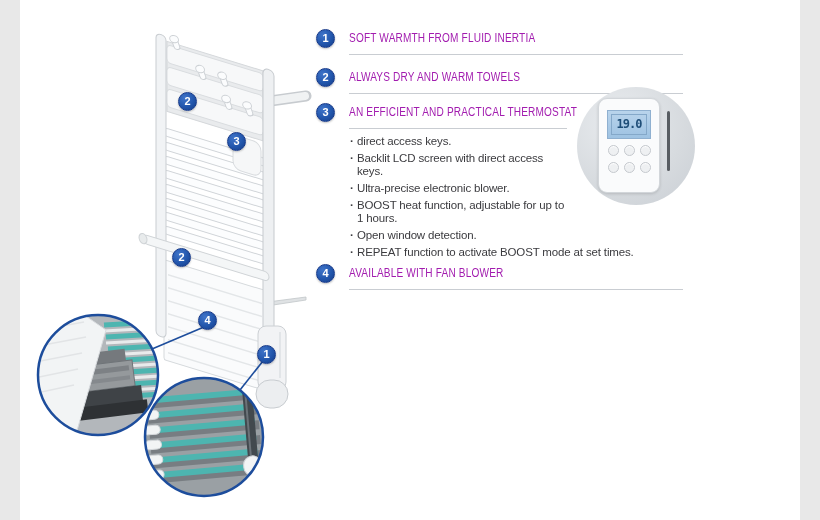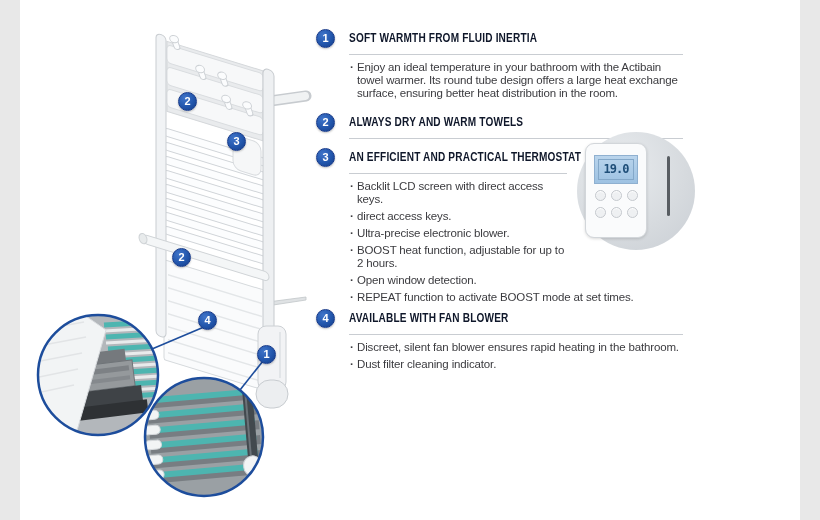--- a/index.html
+++ b/index.html
@@ -28,38 +28,38 @@
   .ib-1{left:207px;top:132px;}
   .ib-2{left:152px;top:248px;}
   .ib-3{left:178px;top:311px;}
   .ib-4{left:237px;top:345px;}
 
   
   .content{position:absolute;left:349px;top:30px;width:334px;}
   .sec{margin:0 0 14px 0;}
   .sec-head{position:relative;min-height:19px;}
   .sec-head .badge{position:absolute;left:-33px;top:-1px;}
-  h2{margin:0;padding:0;font-size:12px;line-height:17px;color:#0f172a;font-weight:bold;white-space:nowrap;}
+  h2{margin:0;padding:0;font-size:12px;line-height:17px;color:#a21caf;font-weight:normal;white-space:nowrap;}
   h2 .cond{display:inline-block;transform:scaleX(.84);transform-origin:0 50%;letter-spacing:.2px;}
   .rule{height:2px;border-bottom:1px solid #c9cdd2;margin:3px 0 6px 0;overflow:hidden;}
   ul.bullets{list-style:none;margin:0;padding:0;
     font-size:11.5px;line-height:13px;letter-spacing:-.15px;color:#3b3b3f;}
   ul.bullets li{position:relative;padding-left:8px;margin:0 0 4px 0;}
   ul.bullets li::before{content:"\00B7";position:absolute;left:1px;top:0;font-weight:bold;color:#3b3b3f;}
   .sec2{margin-bottom:10px;}
   .sec3{margin-bottom:6px;}
 
   
   .thermo{
     float:right;width:118px;height:118px;border-radius:50%;
     background:radial-gradient(circle at 35% 30%, #e9ecef 0%, #d6dade 60%, #c9ced4 100%);
     margin:-36px -12px 6px 10px;position:relative;
   }
   .thermo-device{
-    position:absolute;left:8px;top:11px;width:62px;height:95px;
+    position:absolute;left:21px;top:11px;width:62px;height:95px;
     background:#fafbfc;border:1px solid #d2d6da;border-radius:9px;
     box-shadow:0 1px 3px rgba(0,0,0,.15);box-sizing:border-box;
   }
   .thermo-screen{
     width:44px;height:29px;margin:11px auto 0;
     background:linear-gradient(#b9d4ec,#9ec2e2);
     border:1px solid #8fb0d0;box-sizing:border-box;
   }
   .thermo-screen .lcd{
     display:block;margin:3px;height:19px;border:1px solid #84a8c9;
@@ -265,23 +265,20 @@
   </div>
 
   <div class="content">
 
     <div class="sec sec1">
       <div class="sec-head">
         <div class="badge">1</div>
         <h2><span class="cond">SOFT WARMTH FROM FLUID INERTIA</span></h2>
       </div>
       <div class="rule"></div>
-      <ul class="bullets">
-        <li>Enjoy an ideal temperature in your bathroom with the Actibain towel warmer. Its round tube design offers a large heat exchange surface, ensuring better heat distribution in the room.</li>
-      </ul>
     </div>
 
     <div class="sec sec2">
       <div class="sec-head">
         <div class="badge">2</div>
         <h2><span class="cond">ALWAYS DRY AND WARM TOWELS</span></h2>
       </div>
       <div class="rule"></div>
     </div>
 
@@ -303,35 +300,31 @@
           <div class="btn-row">
             <div class="tbtn"></div>
             <div class="tbtn"></div>
             <div class="tbtn"></div>
           </div>
         </div>
         <div class="thermo-slot"></div>
       </div>
       <div class="rule"></div>
       <ul class="bullets">
+        <li>direct access keys.</li>
         <li>Backlit LCD screen with direct access keys.</li>
-        <li>direct access keys.</li>
         <li>Ultra-precise electronic blower.</li>
-        <li>BOOST heat function, adjustable for up to 2 hours.</li>
+        <li>BOOST heat function, adjustable for up to 1 hours.</li>
         <li>Open window detection.</li>
         <li>REPEAT function to activate BOOST mode at set times.</li>
       </ul>
     </div>
 
     <div class="sec sec4">
       <div class="sec-head">
         <div class="badge">4</div>
         <h2><span class="cond">AVAILABLE WITH FAN BLOWER</span></h2>
       </div>
       <div class="rule"></div>
-      <ul class="bullets">
-        <li>Discreet, silent fan blower ensures rapid heating in the bathroom.</li>
-        <li>Dust filter cleaning indicator.</li>
-      </ul>
     </div>
 
   </div>
 </div>
 
 </body></html>

